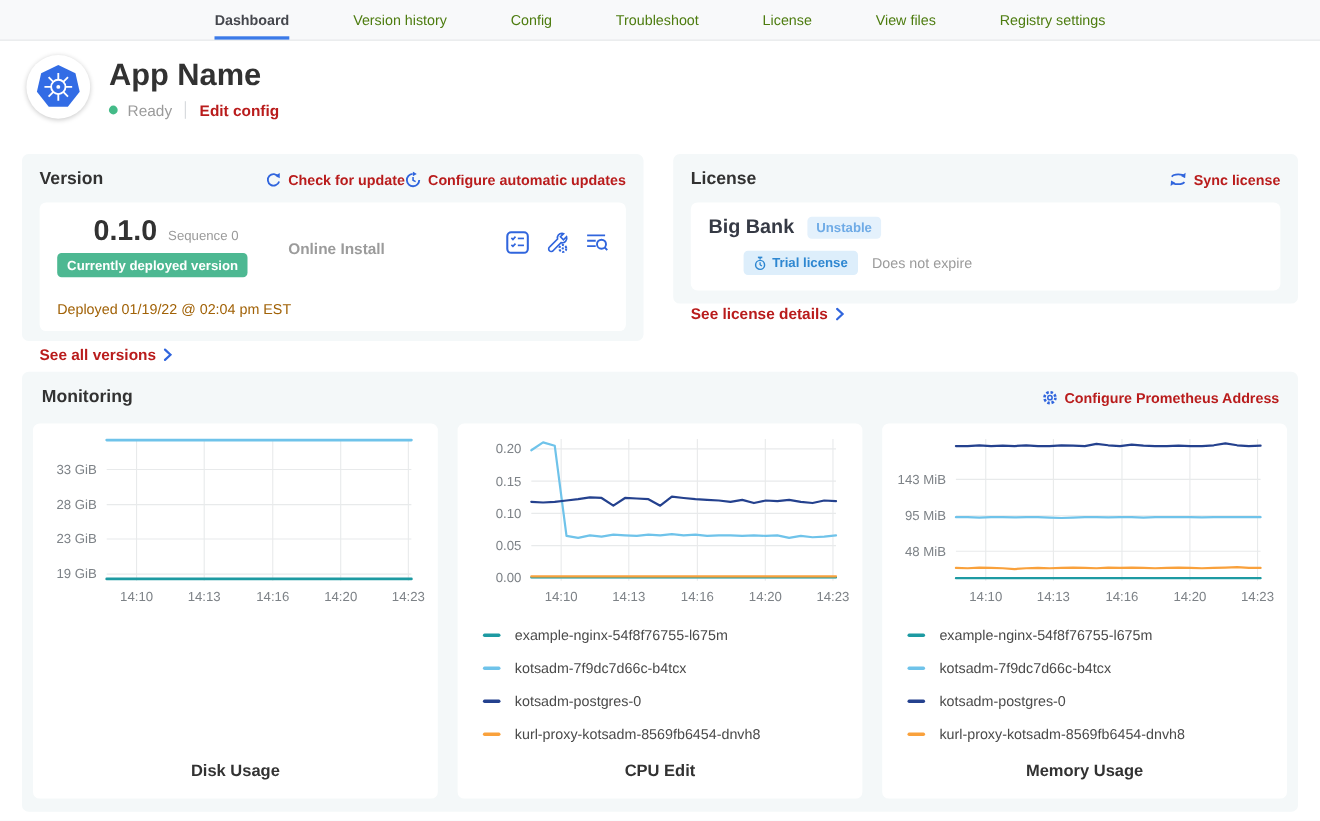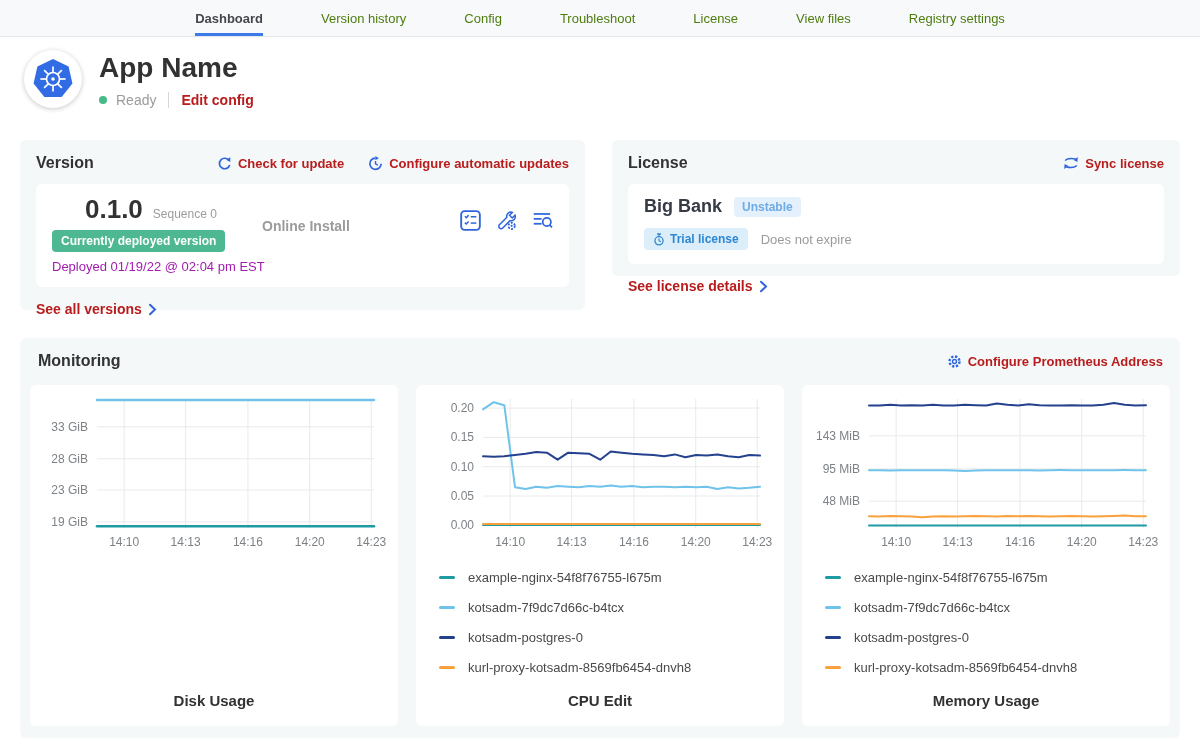--- a/index.html
+++ b/index.html
@@ -21,43 +21,43 @@
   .vdivider { width:1px; height:16px; background:#d4d8db; margin:0 3px; }
 
   .blue-link { color:#b91c1c; font-size:13px; font-weight:bold; display:inline-flex; align-items:center; gap:6px; cursor:pointer; white-space:nowrap; }
   .blue-link svg { flex:none; }
   .see-link { font-size:14px; }
 
   
   .card { position:absolute; background:#f4f8f9; border-radius:6px; padding:14px 16px; }
   .card-header { display:flex; justify-content:space-between; align-items:center; }
   .card-title { font-size:16px; font-weight:bold; color:#323232; }
-  .header-links { display:flex; gap:24px; align-items:center; }
+  .header-links { display:flex; align-items:center; }
   .inner-card { background:#fff; border-radius:6px; margin-top:12px; }
 
   
   .version-card { left:20px; top:140px; width:565px; height:170px; }
   .version-inner { position:relative; padding:10px 16px 13px; }
   .version-row { display:flex; align-items:baseline; gap:10px;margin-left:33px; }
   .version-number { font-size:26px; font-weight:bold; color:#323232; }
   .sequence { font-size:12px; color:#9b9b9b; }
   .green-badge { display:inline-block; margin-top:5px; background:#4db892; color:#fff; font-size:12px; font-weight:bold; padding:4px 9px; border-radius:4px; }
-  .deployed { margin-top:7px; font-size:13px; color:#a21caf; }
+  .deployed { margin-top:21px; font-size:13px; color:#a16207; }
   .install-type { position:absolute; left:226px; top:34px; font-size:14px; font-weight:bold; color:#9b9b9b; }
   .icon-row { position:absolute; right:16px; top:26px; display:flex; gap:15px; }
   .icon-btn { cursor:pointer; display:flex; }
   .see-row { margin-top:13px; }
 
   
   .license-card { left:612px; top:140px; width:568px; height:136px; }
   .license-inner { padding:12px 16px 14px; }
   .license-row1 { display:flex; align-items:center; gap:12px; }
   .customer { font-size:18px; font-weight:bold; color:#363a45; }
   .chan-badge { background:#e4f1fc; color:#6fabe6; font-size:12px; font-weight:bold; padding:3px 8px; border-radius:4px; }
-  .license-row2 { display:flex; align-items:center; gap:13px; margin-top:11px; }
+  .license-row2 { display:flex; align-items:center; gap:13px; margin-top:11px;margin-left:32px; }
   .trial-badge { background:#ddeefb; color:#2e87d1; font-size:12px; font-weight:bold; padding:4px 9px; border-radius:4px; display:inline-flex; align-items:center; gap:5px; }
   .expiry { font-size:13px; color:#9b9b9b; }
 
   
   .monitoring-card { left:20px; top:338px; width:1160px; height:400px; padding:14px 10px; }
   .monitoring-card .card-header { padding:0 7px 0 8px; }
   .charts-row { display:flex; gap:18px; margin-top:15px; }
   .chart-card { width:370px; height:341px; background:#fff; border-radius:6px; position:relative; overflow:hidden; }
   .chart-card svg.plot { display:block; margin-top:10px; }
   .grid { stroke:#e8eaeb; stroke-width:1; }

